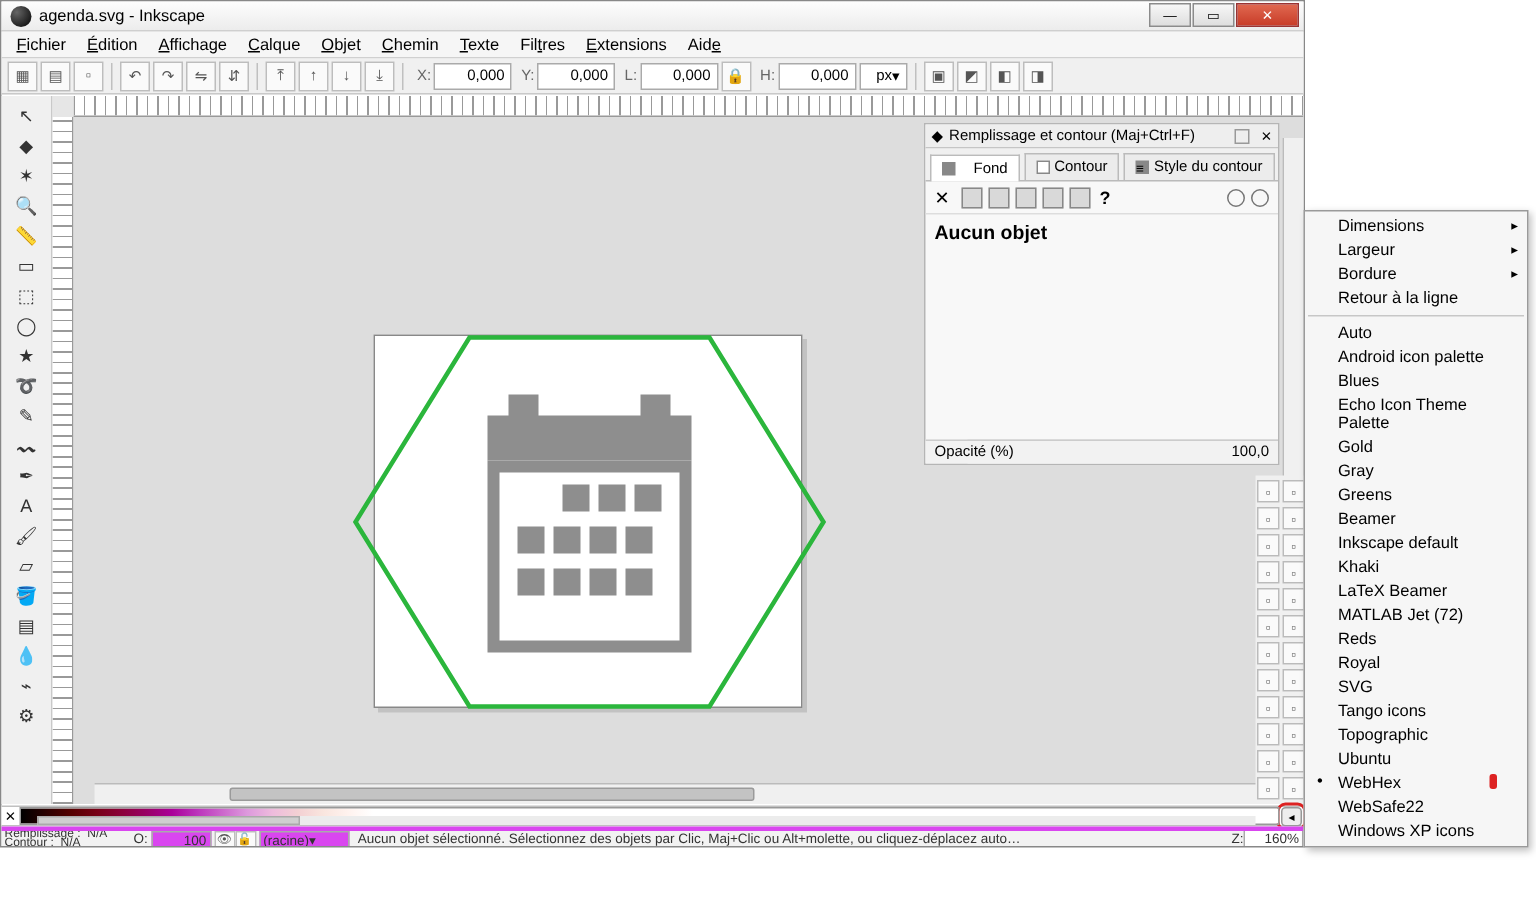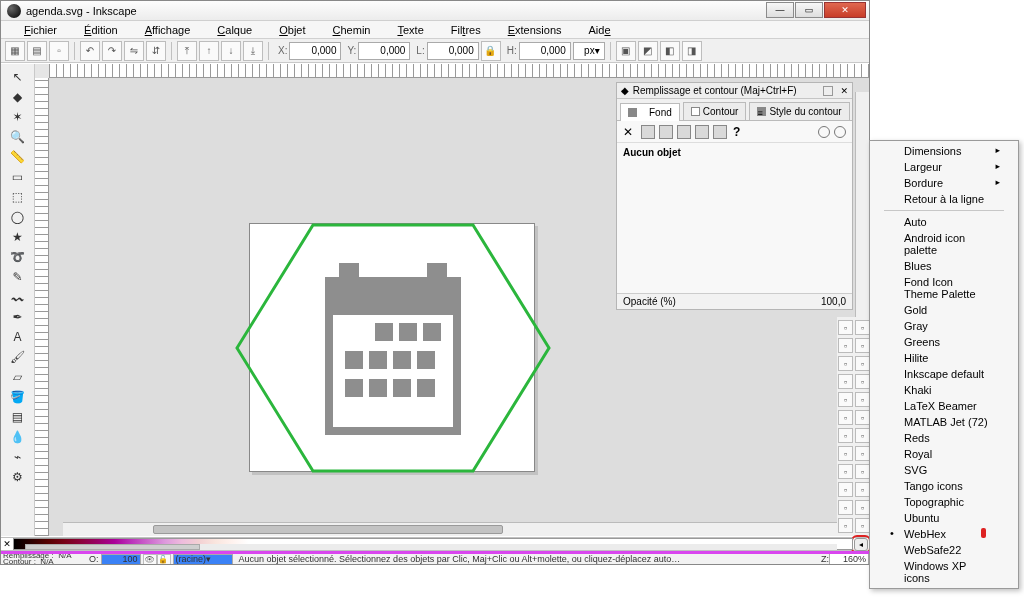--- a/index.html
+++ b/index.html
@@ -35,21 +35,21 @@
     display:flex;align-items:center;justify-content:center;font-size:9px;
   }
   #win-btns .wb.close {
     width:42px; background:linear-gradient(#e06850,#c83c28); color:#fff;border-color:#933;
   }
   
   #menubar {
     height:var(--menubar-h); background:#f6f6f6; border-bottom:1px solid #d0d0d0;
     display:flex;align-items:center;font-size:11px;padding-left:4px;gap:2px;
   }
-  #menubar .mi { padding:1px 6px;margin-left:13px; }
+  #menubar .mi { padding:1px 6px; }
   #menubar .mi u { text-decoration:underline;}
   
   #toolbar1 {
     height:var(--toolbar-h); background:#f0f0f0; border-bottom:1px solid #c9c9c9;
     display:flex;align-items:center;padding-left:4px;gap:2px;font-size:10px;
   }
   .tbtn {
     width:20px;height:20px;border:1px solid #bdbdbd;background:#fafafa;
     display:flex;align-items:center;justify-content:center;font-size:10px;color:#555;
   }
@@ -112,21 +112,21 @@
   .dock-tab.active{background:#fff;position:relative;top:1px;gap:12px;}
   .dock-tab .sw{width:9px;height:9px;background:#888;}
   .dock-tab .sw.outline{background:#fff;border:1px solid #888;}
   .dock-tab .sw.lines::before{content:"≡";font-size:9px;}
   #paint-row{height:22px;display:flex;align-items:center;gap:4px;padding:3px 6px;border-bottom:1px solid #ddd;}
   #paint-row .psq{width:14px;height:14px;border:1px solid #888;background:#d9d9d9;}
   #paint-row .q{font-weight:bold;font-size:12px;margin-left:2px;}
   #paint-row .clearx{font-size:12px;margin-right:4px;}
   #paint-row .spacer{flex:1;}
   #paint-row .circ{width:12px;height:12px;border:1px solid #777;border-radius:50%;}
-  #nosel{padding:4px 6px;font-weight:bold;font-size:10px;}
+  #nosel{padding:4px 6px;font-weight:bold;font-size:13px;}
   #blur-row,#opa-row{position:absolute;left:0;right:0;height:16px;font-size:10px;
     display:flex;align-items:center;padding:0 6px;border-top:1px solid #ccc;background:#f2f2f2;}
   #blur-row{bottom:0;margin-left:28px;} #opa-row{bottom:0;}
   #blur-row .val,#opa-row .val{margin-left:auto;}
   #opa-row::before{content:"";position:absolute;left:0;right:0;top:0;bottom:0;
     background:linear-gradient(90deg,#c7d8ec,#c7d8ec);z-index:-1;}
   
   #strip-outer{position:absolute; left:836px; top:calc(var(--titlebar-h)+var(--menubar-h)+var(--toolbar-h)+1px);
     width:34px; bottom:28px; background:#f0f0f0;
     display:flex;}
@@ -152,31 +152,31 @@
   #pal-btn{width:14px;height:13px;border:1px solid #999;background:#eee;font-size:8px;
     display:flex;align-items:center;justify-content:center;margin:0 1px;
     outline:2px solid #d22;outline-offset:1px;border-radius:3px;}
 
   
   #status{
     position:absolute;left:0;right:0;bottom:0;height:13px;background:#f2f2f2;border-top:3px solid #d946ef;
     display:flex;align-items:center;font-size:9px;color:#333;white-space:nowrap;overflow:hidden;
   }
   #status .fc{width:88px;line-height:6px;font-size:8px;padding-left:2px;}
-  #status .sp{width:40px;height:11px;border:1px solid #aaa;background:#3b82f6;margin:0 2px;
-    display:flex;align-items:center;justify-content:flex-end;padding:0 2px;}
+  #status .sp{width:40px;height:11px;border:1px solid #aaa;background:#d946ef;margin:0 2px;
+    display:flex;justify-content:flex-end;padding:0 2px;}
   #status .msg{flex:1;overflow:hidden;padding-left:4px;}
   #status .coords{width:70px;font-size:8px;line-height:5.5px;margin-top:28px;}
   #status .zoom{width:40px;border:1px solid #aaa;background:#fff;padding:0 2px;text-align:right;}
 
   
   #ctxmenu{
     position:absolute; right:5px; top:140px; width:150px;
     background:#f6f6f6;border:1px solid #9a9a9a;box-shadow:2px 2px 5px rgba(0,0,0,.25);
-    font-size:11px;padding:2px 12px;z-index:50;
+    font-size:11px;padding:2px 0;z-index:50;
   }
   #ctxmenu .mi{padding:2px 18px 2px 22px;position:relative;}
   #ctxmenu .mi.arrow::after{content:"▸";position:absolute;right:6px;top:2px;font-size:9px;}
   #ctxmenu .sep{height:1px;background:#c7c7c7;margin:3px 2px;}
   #ctxmenu .mi.dot::before{content:"•";position:absolute;left:8px;top:1px;}
   #ctxmenu .mi.red-mark::after{content:"";position:absolute;right:20px;top:2px;width:5px;height:10px;
     background:#d22;border-radius:2px;}
 
   
   #stage{position:relative;width:1024px;height:616px;}
@@ -428,25 +428,25 @@
 
   <div id="ctxmenu">
       <div class="mi arrow">Dimensions</div>
       <div class="mi arrow">Largeur</div>
       <div class="mi arrow">Bordure</div>
       <div class="mi">Retour à la ligne</div>
       <div class="sep"></div>
       <div class="mi">Auto</div>
       <div class="mi">Android icon palette</div>
       <div class="mi">Blues</div>
-      <div class="mi">Fond Icon Theme Palette</div>
+      <div class="mi">Echo Icon Theme Palette</div>
       <div class="mi">Gold</div>
       <div class="mi">Gray</div>
       <div class="mi">Greens</div>
-      <div class="mi">Hilite</div>
+      <div class="mi">Beamer</div>
       <div class="mi">Inkscape default</div>
       <div class="mi">Khaki</div>
       <div class="mi">LaTeX Beamer</div>
       <div class="mi">MATLAB Jet (72)</div>
       <div class="mi">Reds</div>
       <div class="mi">Royal</div>
       <div class="mi">SVG</div>
       <div class="mi">Tango icons</div>
       <div class="mi">Topographic</div>
       <div class="mi">Ubuntu</div>

